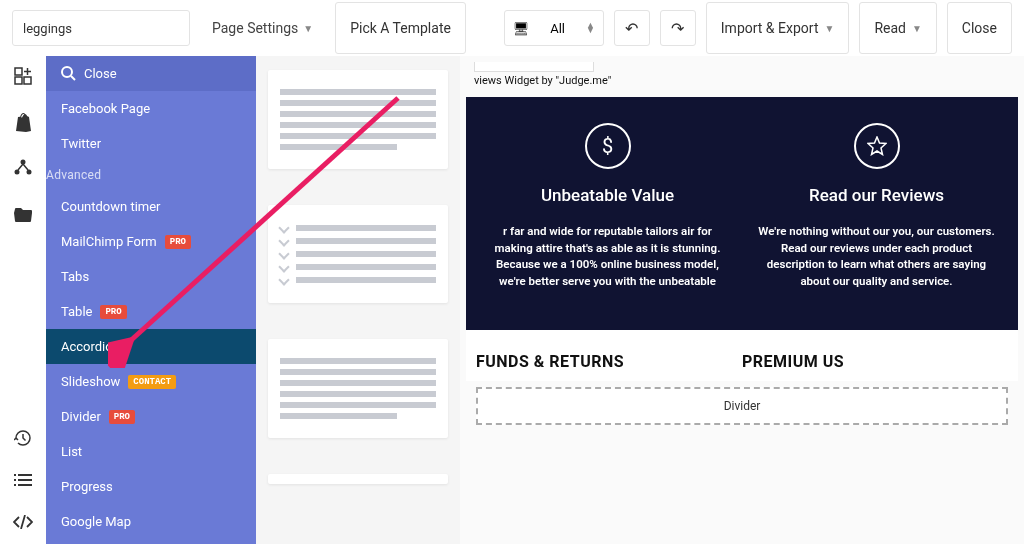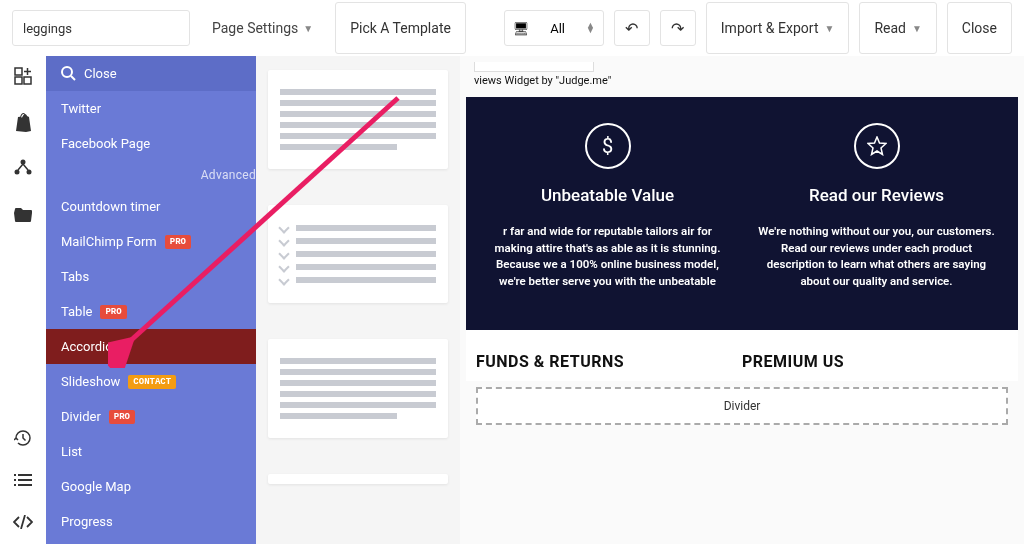--- a/index.html
+++ b/index.html
@@ -15,23 +15,23 @@
 .caret { font-size: 10px; color: #888; }
 
 .main { display: flex; height: 488px; }
 
 .icon-rail { width: 46px; background: #fff; display: flex; flex-direction: column; align-items: center; padding-top: 10px; gap: 26px; color: #333; }
 .rail-icon { width: 20px; height: 20px; display: flex; align-items: center; justify-content: center; }
 .rail-bottom { margin-top: auto; padding-bottom: 12px; display: flex; flex-direction: column; gap: 22px; align-items: center; }
 
 .sidebar { width: 210px; background: #6a7ad6; color: #fff; overflow-y: hidden; position: relative; }
 .side-item { padding: 10px 15px; font-size: 13px; display: flex; align-items: center; gap: 8px; cursor: pointer; }
-.side-item.active { background: #7f1d1d; }
+.side-item.active { background: #0c4a6e; }
 .side-search { background: #5d6dc7; }
-.side-label { font-size: 12px; opacity: 0.75; text-align: right; padding: 7px 0; letter-spacing: 0.3px; }
+.side-label { font-size: 12px; opacity: 0.75; text-align: left; padding: 7px 0; letter-spacing: 0.3px; }
 .badge { font-size: 9px; font-weight: 700; padding: 2px 5px; border-radius: 2px; color: #fff; font-family: Liberation Mono, monospace; }
 .badge.pro { background: #e74c3c; }
 .badge.premium { background: #f39c12; }
 
 .preview-col { width: 204px; background: #f5f5f5; padding: 14px 12px; display: flex; flex-direction: column; gap: 36px; overflow: hidden; }
 .card { background: #fff; border-radius: 2px; box-shadow: 0 1px 3px rgba(0,0,0,0.08); padding: 14px 12px; }
 .line { height: 6px; background: #c8cbd2; margin: 5px 0; }
 .line.short { width: 75%; }
 .check-row { display: flex; align-items: center; gap: 8px; margin: 5px 0; }
 .check-row::before { content: ''; width: 6px; height: 6px; border-left: 2px solid #c8cbd2; border-bottom: 2px solid #c8cbd2; transform: rotate(-45deg); }
@@ -135,22 +135,22 @@
   </div>
 
   <div class="sidebar">
     <div class="side-item side-search">
       <svg width="15" height="15" viewBox="0 0 15 15" fill="none" stroke="#fff" stroke-width="2">
           <circle cx="6" cy="6" r="5"></circle>
           <path d="M10 10l4 4"></path>
         </svg>
       <span>Close</span>
     </div>
+    <div class="side-item">Facebook Page</div>
     <div class="side-item">Twitter</div>
-    <div class="side-item">Facebook Page</div>
     <div class="side-label">Advanced</div>
     <div class="side-item">Countdown timer</div>
     <div class="side-item">
       <span>MailChimp Form</span>
       <span class="badge pro">PRO</span>
     </div>
     <div class="side-item">Tabs</div>
     <div class="side-item">
       <span>Table</span>
       <span class="badge pro">PRO</span>
@@ -158,22 +158,22 @@
     <div class="side-item active">Accordion</div>
     <div class="side-item">
       <span>Slideshow</span>
       <span class="badge premium">CONTACT</span>
     </div>
     <div class="side-item">
       <span>Divider</span>
       <span class="badge pro">PRO</span>
     </div>
     <div class="side-item">List</div>
+    <div class="side-item">Progress</div>
     <div class="side-item">Google Map</div>
-    <div class="side-item">Progress</div>
     <div class="side-item">
       
       
     </div>
   </div>
 
   <div class="preview-col">
     <div class="card">
       <div class="line"></div>
       <div class="line"></div>

